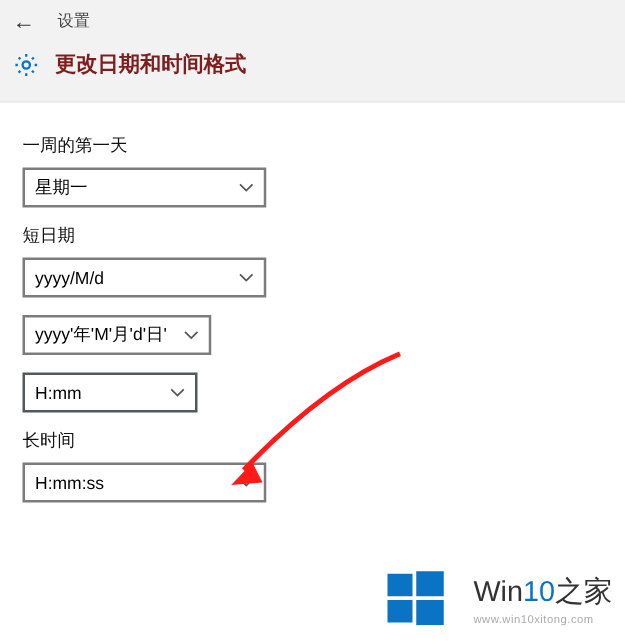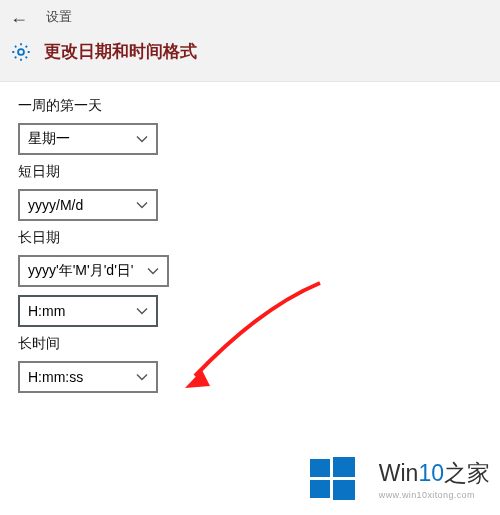--- a/index.html
+++ b/index.html
@@ -37,28 +37,28 @@
   }
   .page-title {
     font-size: 17px;
     font-weight: 700;
     color: #7f1d1d;
   }
   
   .content {
     padding: 12px 18px;
   }
-  .field-group { margin-top: 3px; margin-bottom: 8px; }
+  .field-group { margin-top: 14px; margin-bottom: 8px; }
   .field-label {
     font-size: 14px;
     color: #111;
     margin-bottom: 8px;
   }
   .combo {
-    width: 140px;
+    width: 195px;
     height: 32px;
     border: 2px solid #7c7c7c;
     display: flex;
     align-items: center;
     justify-content: space-between;
     padding: 0 8px;
     font-size: 14px;
     background: #fff;
     cursor: pointer;
   }
@@ -129,21 +129,20 @@
     <div class="field-label">短日期</div>
     <div class="combo">
       <span>yyyy/M/d</span>
       <svg class="chevron-down" viewBox="0 0 12 12">
           <path d="M1 3.5 L6 8.5 L11 3.5" fill="none" stroke="#555" stroke-width="1.4"></path>
         </svg>
     </div>
   </div>
 
   <div class="field-group">
-    <div class="field-label">长日期</div>
     <div class="combo extra">
       <span>yyyy'年'M'月'd'日'</span>
       <svg class="chevron-down" viewBox="0 0 12 12">
           <path d="M1 3.5 L6 8.5 L11 3.5" fill="none" stroke="#555" stroke-width="1.4"></path>
         </svg>
     </div>
   </div>
 
   <div class="field-group">
     <div class="combo highlight">

